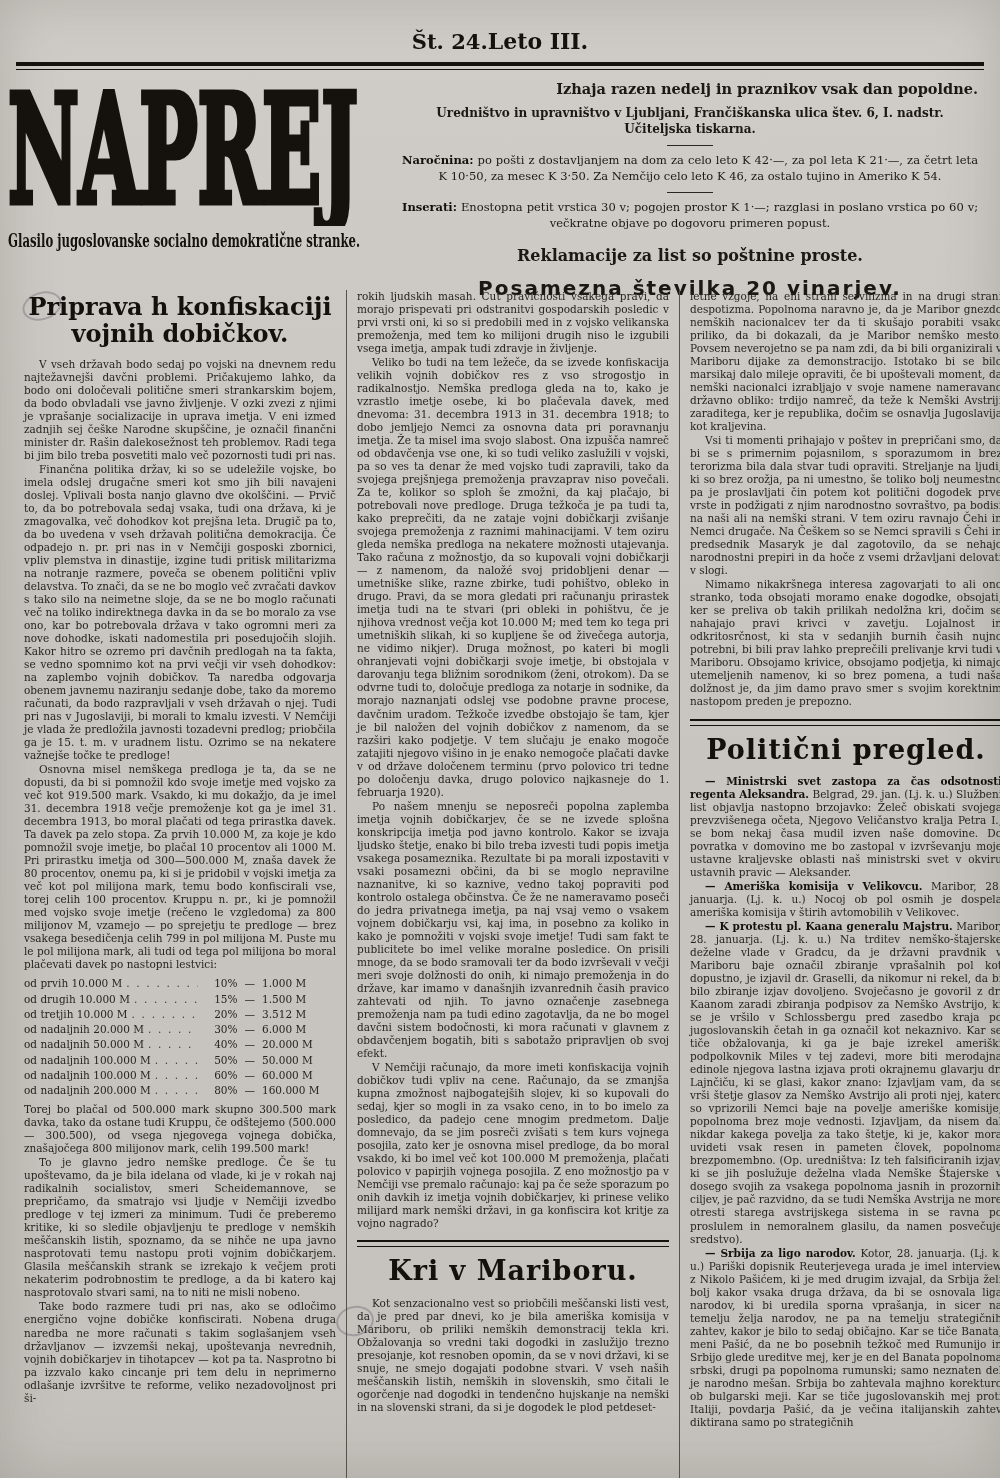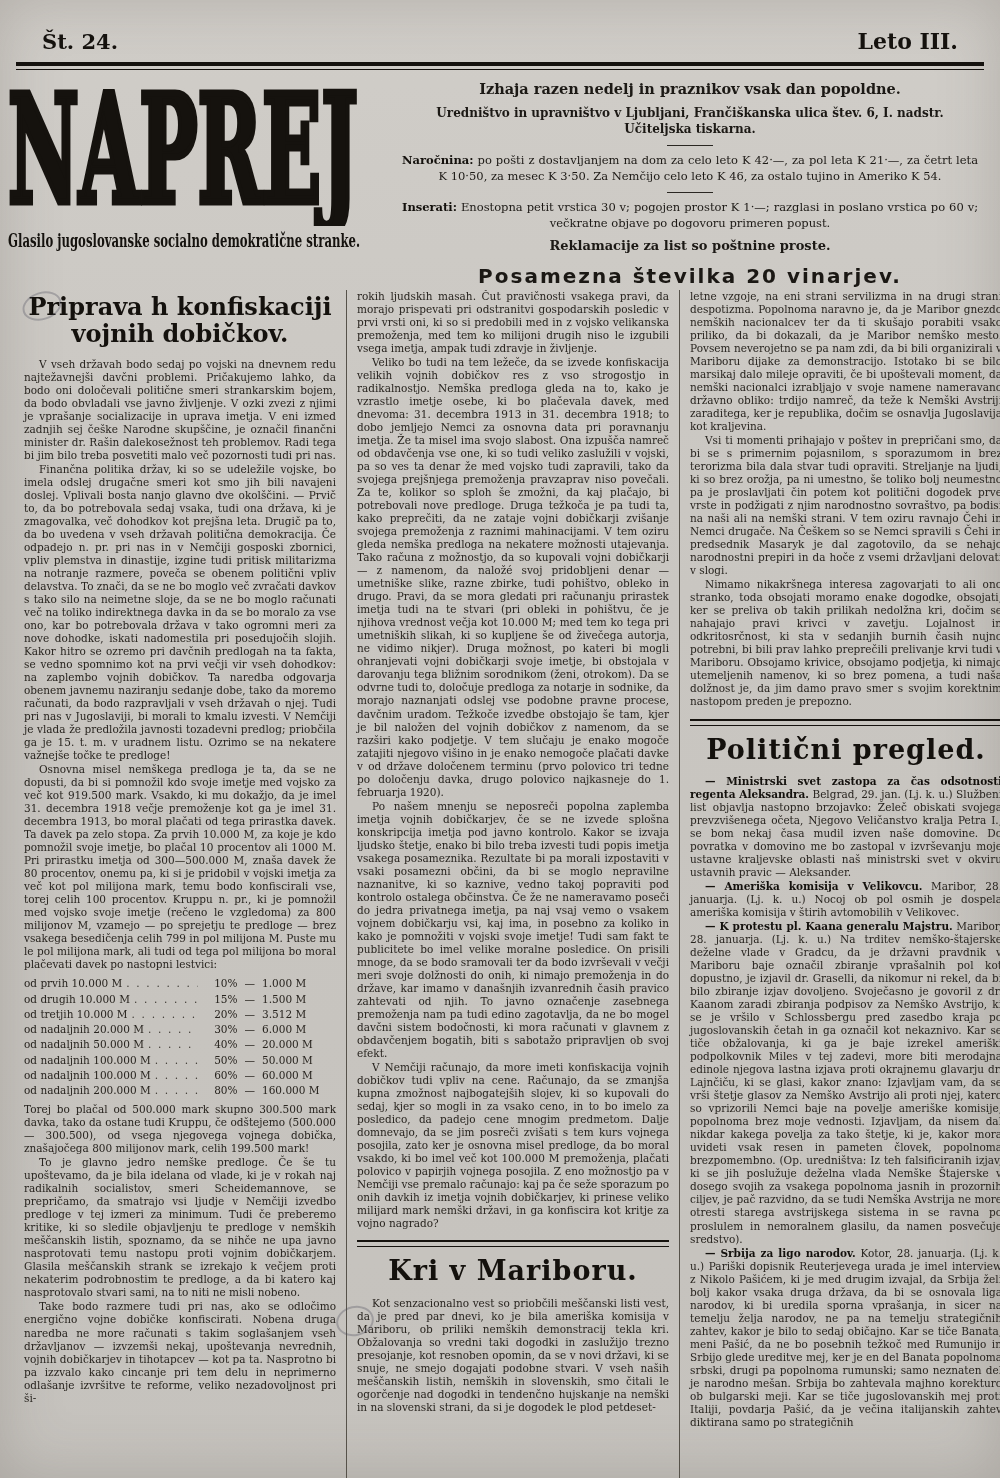--- a/index.html
+++ b/index.html
@@ -3,37 +3,37 @@
 <meta charset="utf-8">
 <style>
   html,body{margin:0;padding:0;background:#8a8884;}
   .page{
     position:relative; width:1000px; height:1478px; margin:0 auto;
     background:linear-gradient(180deg,#d0cdc8 0%, #c9c6c1 40%, #c5c2bd 100%);
     font-family:"DejaVu Serif", serif; color:#26231f; overflow:hidden;
     box-shadow:inset 0 0 60px rgba(90,85,75,.25);
   }
   
-  .topbar{display:flex; justify-content:space-between; align-items:baseline;
+  .topbar{display:flex; justify-content:center; align-items:baseline;
     padding:28px 42px 8px 42px; font-weight:bold; color:#15120e;border-radius:18px;}
   .topbar .issue{font-size:21px;}
   .topbar .dateline{font-size:22px; letter-spacing:.5px;}
   .topbar .year{font-size:22px;}
   .double-rule{margin:0 16px; border-top:4px solid #15120e; border-bottom:1.5px solid #15120e; height:3px;}
   
   .mast{display:flex; padding:6px 16px 0 8px; height:200px;}
   .mast-left{width:356px; flex:none;}
   .mast-left svg{display:block;}
   .mast-right{flex:1; padding:2px 6px 0 38px; text-align:center; color:#1c1915;}
-  .schedule{font-weight:bold; font-size:14.5px; margin:2px 0 9px;}
+  .schedule{font-weight:bold; font-size:14.5px; margin:2px 0 9px;text-align:right;}
   .office{font-weight:bold; font-size:12px; line-height:1.3;}
   .mini-rule{width:46px; border-top:1.5px solid #2a2722; margin:8px auto 7px;}
   .infoblock{font-size:11.5px; line-height:1.35; text-align:justify; text-align-last:center;}
   .infoblock b{color:#14110d;}
-  .reclam{font-size:13px; font-weight:bold; margin-top:7px;}
+  .reclam{font-size:16px; font-weight:bold; margin-top:15px;}
   .price{font-family:"DejaVu Sans", sans-serif; font-weight:bold; font-size:20px;
     letter-spacing:2px; margin-top:11px; color:#1b1814;}
   
   .columns{display:flex; margin-top:14px; padding:0 14px; height:1190px;}
   .col{width:312px; flex:none; padding:0 10px; font-size:10.5px; line-height:1.24;
     text-align:justify; overflow:hidden; color:#28241f;}
   .col.mid{border-left:1px solid #56524a; border-right:1px solid #56524a;}
   .col p{margin:0 0 1px 0; text-indent:15px;}
   .col p.noindent{text-indent:0;}
   .headline1{font-size:24px; font-weight:bold; text-align:center; line-height:1.12;

